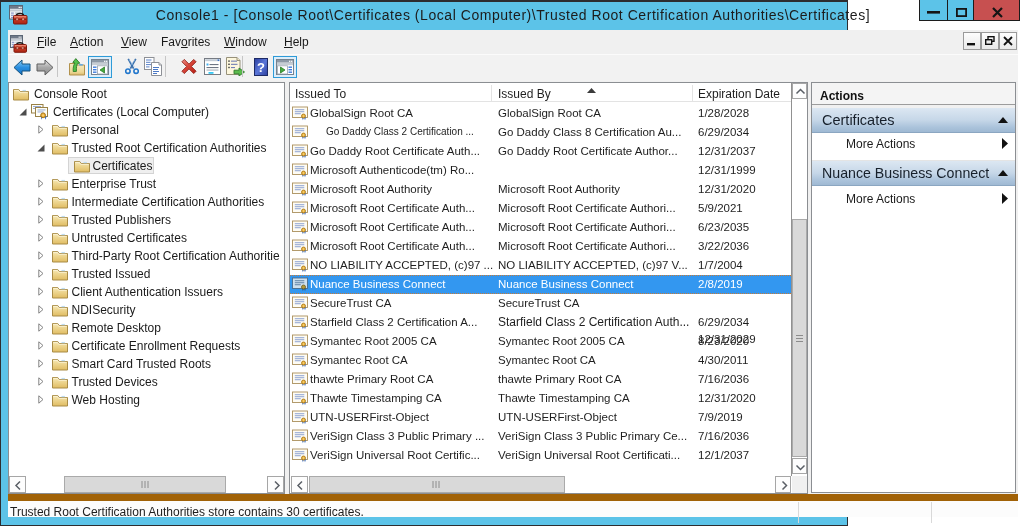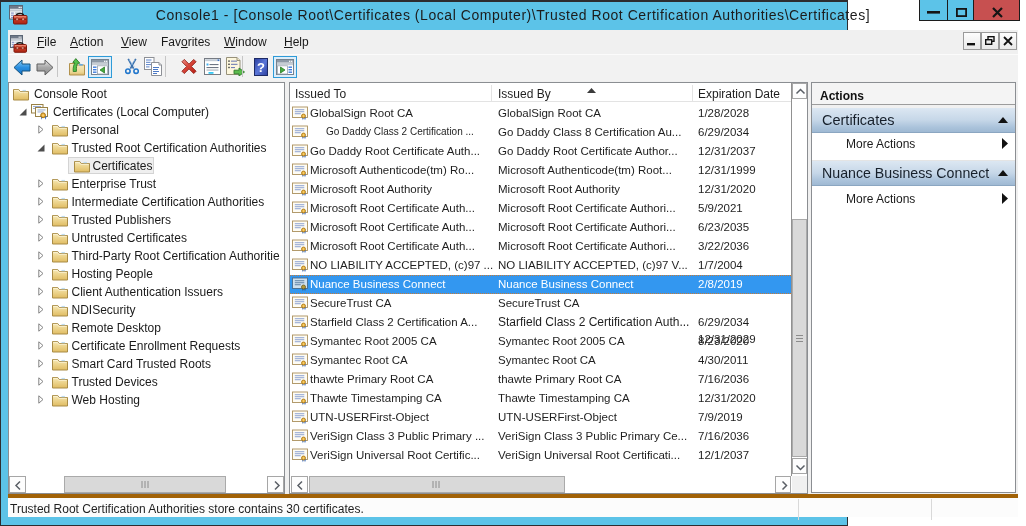--- a/index.html
+++ b/index.html
@@ -18,21 +18,21 @@
   .tsep{top:0.5px;width:1px;height:21px;background:#c6c6c6;}
   .ticon{top:0;}
   .togglebox{box-sizing:border-box;width:24px;height:22px;background:#ddeefa;border:1px solid #2e9bd8;}
   
   #content{left:7px;top:79px;width:1010px;height:415px;background:#f0f0f0;}
   .pane{background:#fff;border:1px solid #8b8e92;box-sizing:border-box;}
   .sbtn{box-sizing:border-box;background:#fdfdfd;border:1px solid #a6a6a6;}
   .sthumb{box-sizing:border-box;background:#d9d9d9;border:1px solid #aaa;}
   .acthdr{width:203px;height:25px;background:linear-gradient(180deg,#dce7f2 0%,#c6d7e8 50%,#abc3db 80%,#9fb9d3 100%);border-bottom:1px solid #8ba6c1;box-sizing:border-box;}
   
-  #status{left:7px;top:492px;width:1010px;height:23px;background:#fcfcfc;border-top:4px solid #a16207;box-sizing:border-box;font-size:12px;color:#1e1e1e;}
+  #status{left:7px;top:492px;width:1010px;height:23px;background:#fcfcfc;border-top:7px solid #a16207;box-sizing:border-box;font-size:12px;color:#1e1e1e;}
 </style>
 </head>
 <body>
 <div id="win">
   <div class="abs" id="titletext">Console1 - [Console Root\Certificates (Local Computer)\Trusted Root Certification Authorities\Certificates]</div>
 
   <div class="abs winbtn" style="left:918px;width:29px;background:#5cc3e8;"></div>
   <div class="abs winbtn" style="left:946px;width:27px;background:#5cc3e8;"></div>
   <div class="abs winbtn" style="left:972px;width:47px;background:#c75050;"></div>
 
@@ -357,21 +357,21 @@
   <svg class="abs" style="left:43px;top:165.5px" width="16" height="14">
         <use href="#ifolder"></use>
       </svg>
   <div class="abs" style="left:62.5px;top:164.5px;height:16px;line-height:16px;font-size:12px;color:#1a1a1a;white-space:nowrap;">Third-Party Root Certification Authoritie</div>
   <svg class="abs" style="left:29px;top:186.0px" width="6" height="9">
         <path d="M0.8,0.8 L5,4.5 L0.8,8.2 Z" fill="#fff" stroke="#848484" stroke-width="1"></path>
       </svg>
   <svg class="abs" style="left:43px;top:183.5px" width="16" height="14">
         <use href="#ifolder"></use>
       </svg>
-  <div class="abs" style="left:62.5px;top:182.5px;height:16px;line-height:16px;font-size:12px;color:#1a1a1a;white-space:nowrap;">Hosting People</div>
+  <div class="abs" style="left:62.5px;top:182.5px;height:16px;line-height:16px;font-size:12px;color:#1a1a1a;white-space:nowrap;">Trusted Issued</div>
   <svg class="abs" style="left:29px;top:204.0px" width="6" height="9">
         <path d="M0.8,0.8 L5,4.5 L0.8,8.2 Z" fill="#fff" stroke="#848484" stroke-width="1"></path>
       </svg>
   <svg class="abs" style="left:43px;top:201.5px" width="16" height="14">
         <use href="#ifolder"></use>
       </svg>
   <div class="abs" style="left:62.5px;top:200.5px;height:16px;line-height:16px;font-size:12px;color:#1a1a1a;white-space:nowrap;">Client Authentication Issuers</div>
   <svg class="abs" style="left:29px;top:222.0px" width="6" height="9">
         <path d="M0.8,0.8 L5,4.5 L0.8,8.2 Z" fill="#fff" stroke="#848484" stroke-width="1"></path>
       </svg>
@@ -453,21 +453,20 @@
   <svg class="abs" style="left:2px;top:60.0px" width="17" height="16">
         <use href="#icert"></use>
       </svg>
   <div class="abs" style="left:20px;top:59.5px;height:16px;line-height:16px;font-size:11.5px;color:#1e1e1e;white-space:nowrap;">Go Daddy Root Certificate Auth...</div>
   <div class="abs" style="left:208px;top:59.5px;height:16px;line-height:16px;font-size:11.5px;color:#1e1e1e;white-space:nowrap;">Go Daddy Root Certificate Author...</div>
   <div class="abs" style="left:408px;top:59.5px;height:16px;line-height:16px;font-size:11.5px;color:#1e1e1e;white-space:nowrap;">12/31/2037</div>
   <svg class="abs" style="left:2px;top:79.0px" width="17" height="16">
         <use href="#icert"></use>
       </svg>
   <div class="abs" style="left:20px;top:78.5px;height:16px;line-height:16px;font-size:11.5px;color:#1e1e1e;white-space:nowrap;">Microsoft Authenticode(tm) Ro...</div>
-  <div class="abs" style="left:208px;top:78.5px;height:16px;line-height:16px;font-size:11.5px;color:#1e1e1e;white-space:nowrap;">Microsoft Authenticode(tm) Root...</div>
   <div class="abs" style="left:408px;top:78.5px;height:16px;line-height:16px;font-size:11.5px;color:#1e1e1e;white-space:nowrap;">12/31/1999</div>
   <svg class="abs" style="left:2px;top:98.0px" width="17" height="16">
         <use href="#icert"></use>
       </svg>
   <div class="abs" style="left:20px;top:97.5px;height:16px;line-height:16px;font-size:11.5px;color:#1e1e1e;white-space:nowrap;">Microsoft Root Authority</div>
   <div class="abs" style="left:208px;top:97.5px;height:16px;line-height:16px;font-size:11.5px;color:#1e1e1e;white-space:nowrap;">Microsoft Root Authority</div>
   <div class="abs" style="left:408px;top:97.5px;height:16px;line-height:16px;font-size:11.5px;color:#1e1e1e;white-space:nowrap;">12/31/2020</div>
   <svg class="abs" style="left:2px;top:117.0px" width="17" height="16">
         <use href="#icert"></use>
       </svg>

